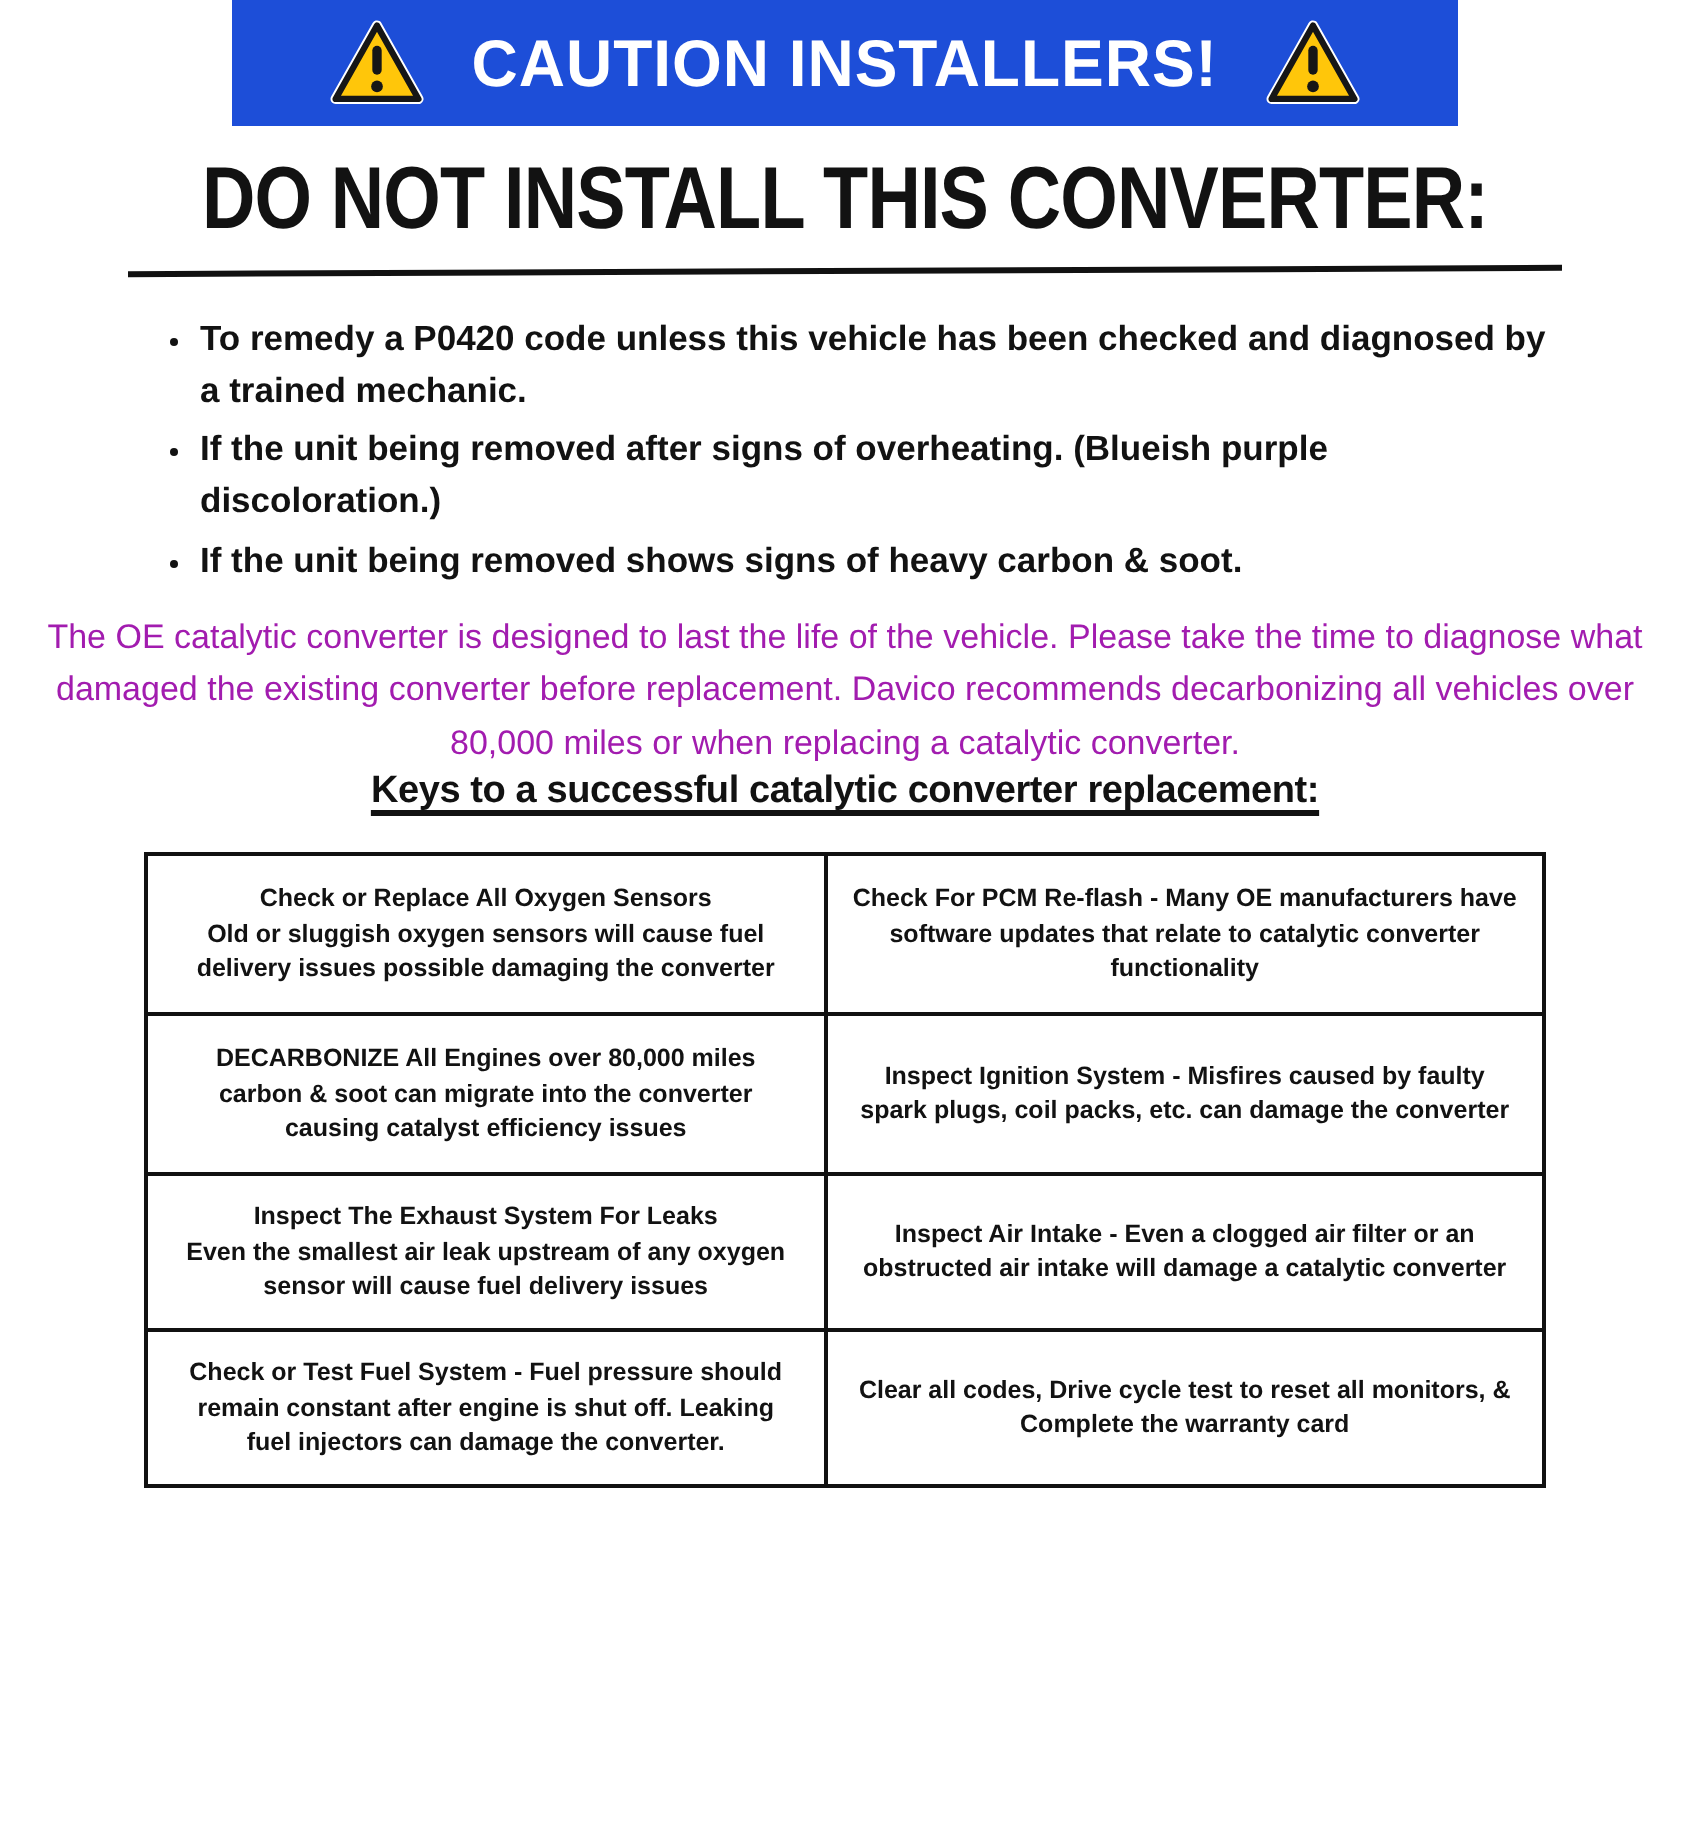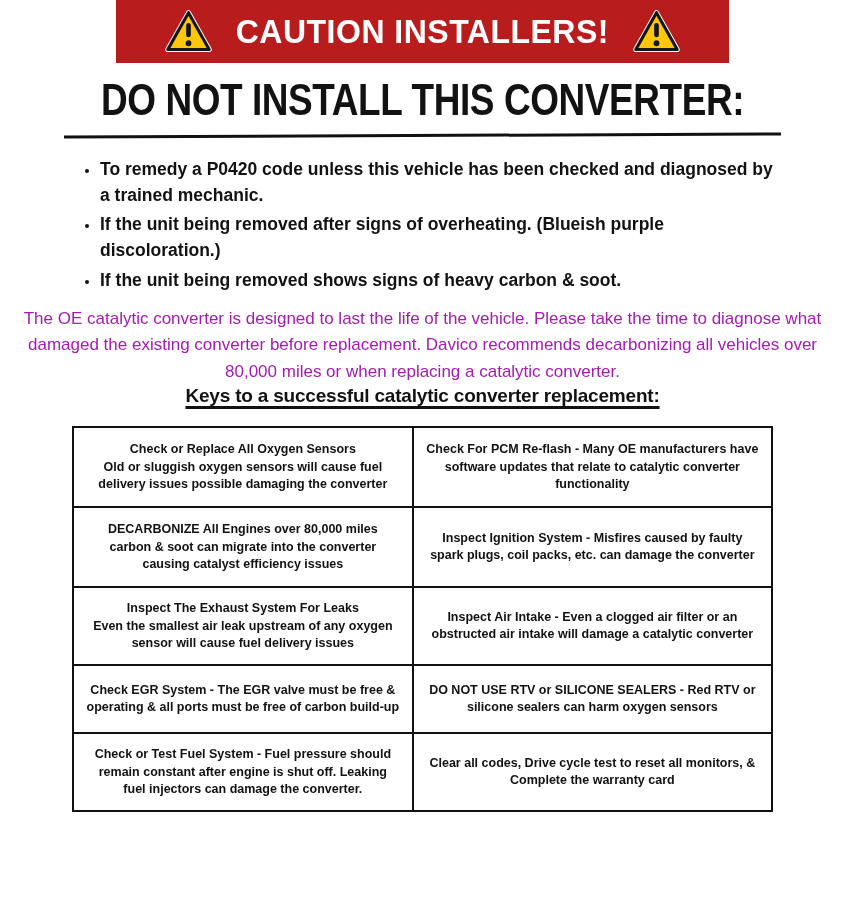--- a/index.html
+++ b/index.html
@@ -53,21 +53,21 @@
   }
   .col-left  { width:48.6%; }
   .col-right { width:51.4%; }
   .r1 { height:78px; } .r2 { height:80px; } .r3 { height:80px; }
   .r4 { height:78px; } .r5 { height:68px; } .r6 { height:78px; }
   td.single { font-size:13.5px; }
 </style>
 </head>
 <body>
 
-<div class="banner" style="background:#b91c1c;">
+<div class="banner" style="background:#1d4ed8;">
   <span class="tri">
     <svg viewBox="0 0 120 110" width="47" height="43" aria-hidden="true">
       <path d="M60 7 L113 101 L7 101 Z" fill="none" stroke="#ffffff" stroke-width="13" stroke-linejoin="round"></path>
       <path d="M60 7 L113 101 L7 101 Z" fill="#FFC60A" stroke="#161616" stroke-width="8" stroke-linejoin="round"></path>
       <rect x="54" y="33" width="12" height="37" rx="6" fill="#161616"></rect>
       <circle cx="60" cy="85" r="7.5" fill="#161616"></circle>
     </svg>
   </span>
   <span class="banner-title">CAUTION INSTALLERS!</span>
   <span class="tri">
@@ -107,22 +107,18 @@
     </tr>
     <tr class="r3">
       <td>DECARBONIZE All Engines over 80,000 miles carbon &amp; soot can migrate into the converter causing catalyst efficiency issues</td>
       <td>Inspect Ignition System - Misfires caused by faulty spark plugs, coil packs, etc. can damage the converter</td>
     </tr>
     <tr class="r4">
       <td>Inspect The Exhaust System For Leaks
 Even the smallest air leak upstream of any oxygen sensor will cause fuel delivery issues</td>
       <td>Inspect Air Intake - Even a clogged air filter or an obstructed air intake will damage a catalytic converter</td>
     </tr>
-    <tr class="r5">
-      <td>Check EGR System - The EGR valve must be free &amp; operating &amp; all ports must be free of carbon build-up</td>
-      <td>DO NOT USE RTV or SILICONE SEALERS - Red RTV or silicone sealers can harm oxygen sensors</td>
-    </tr>
     <tr class="r6">
       <td>Check or Test Fuel System - Fuel pressure should remain constant after engine is shut off.  Leaking fuel injectors can damage the converter.</td>
       <td>Clear all codes,  Drive cycle test to reset all monitors, &amp; Complete the warranty card</td>
     </tr>
   </tbody>
 </table>
 
 </body></html>

